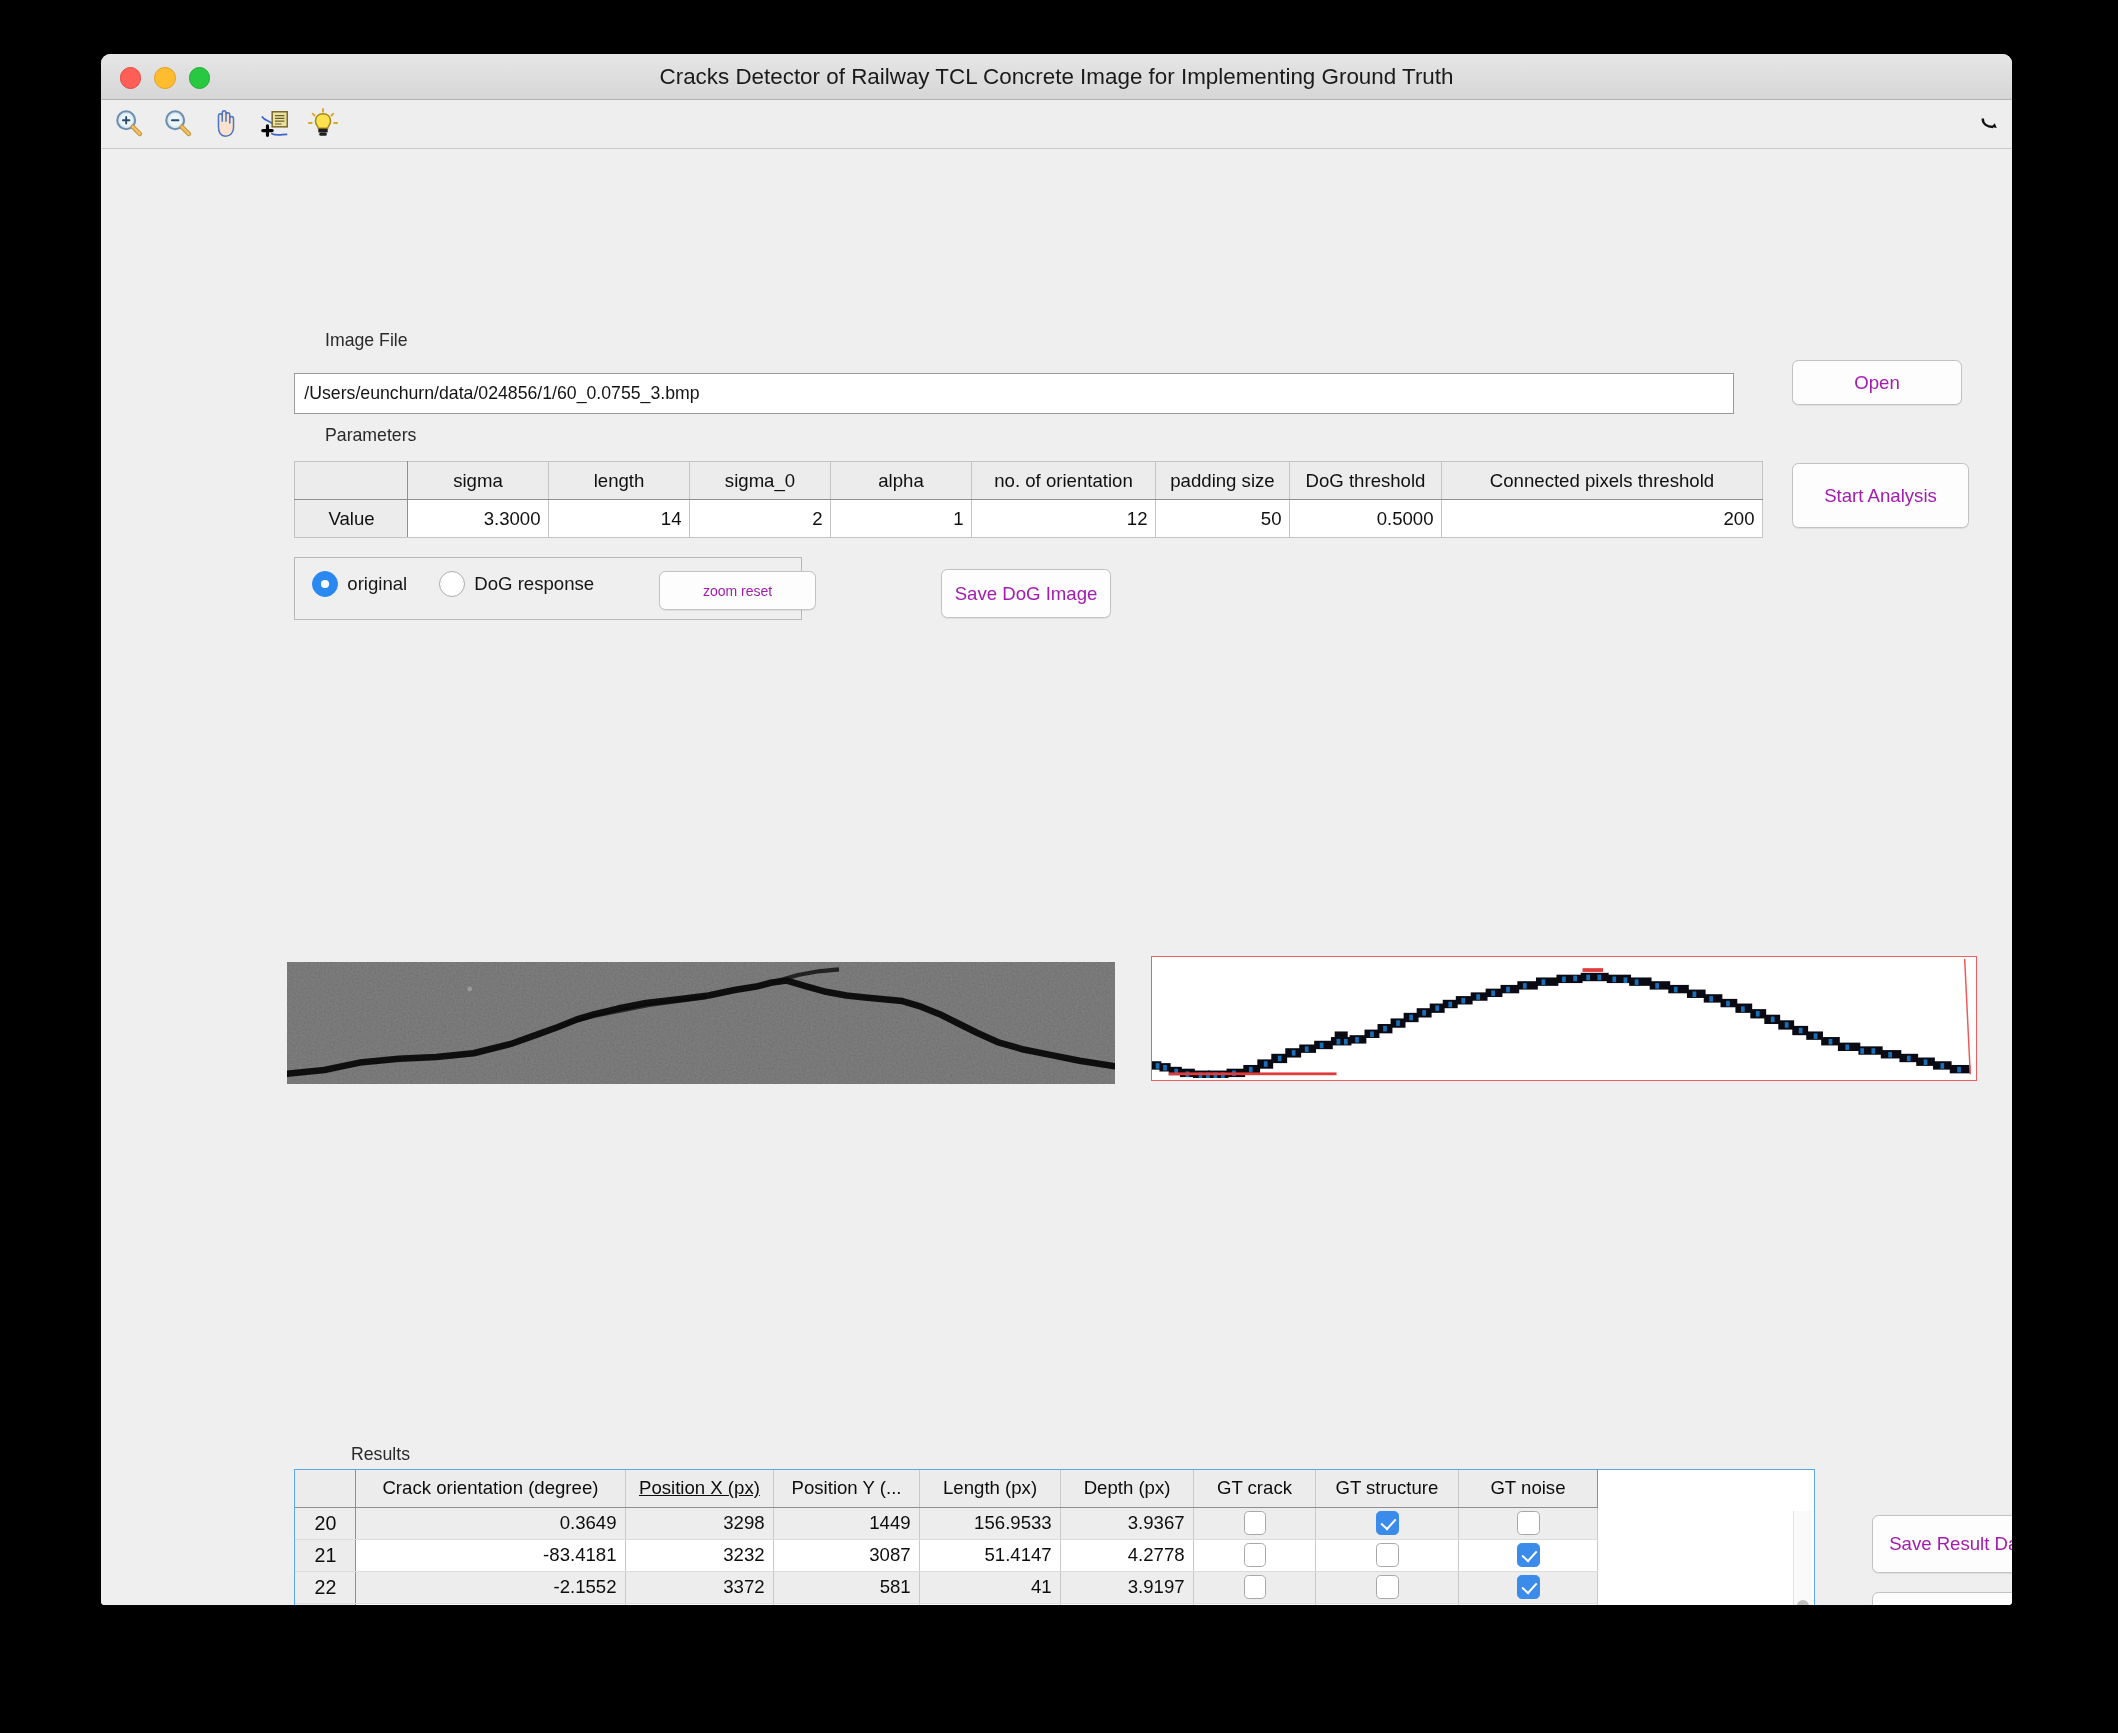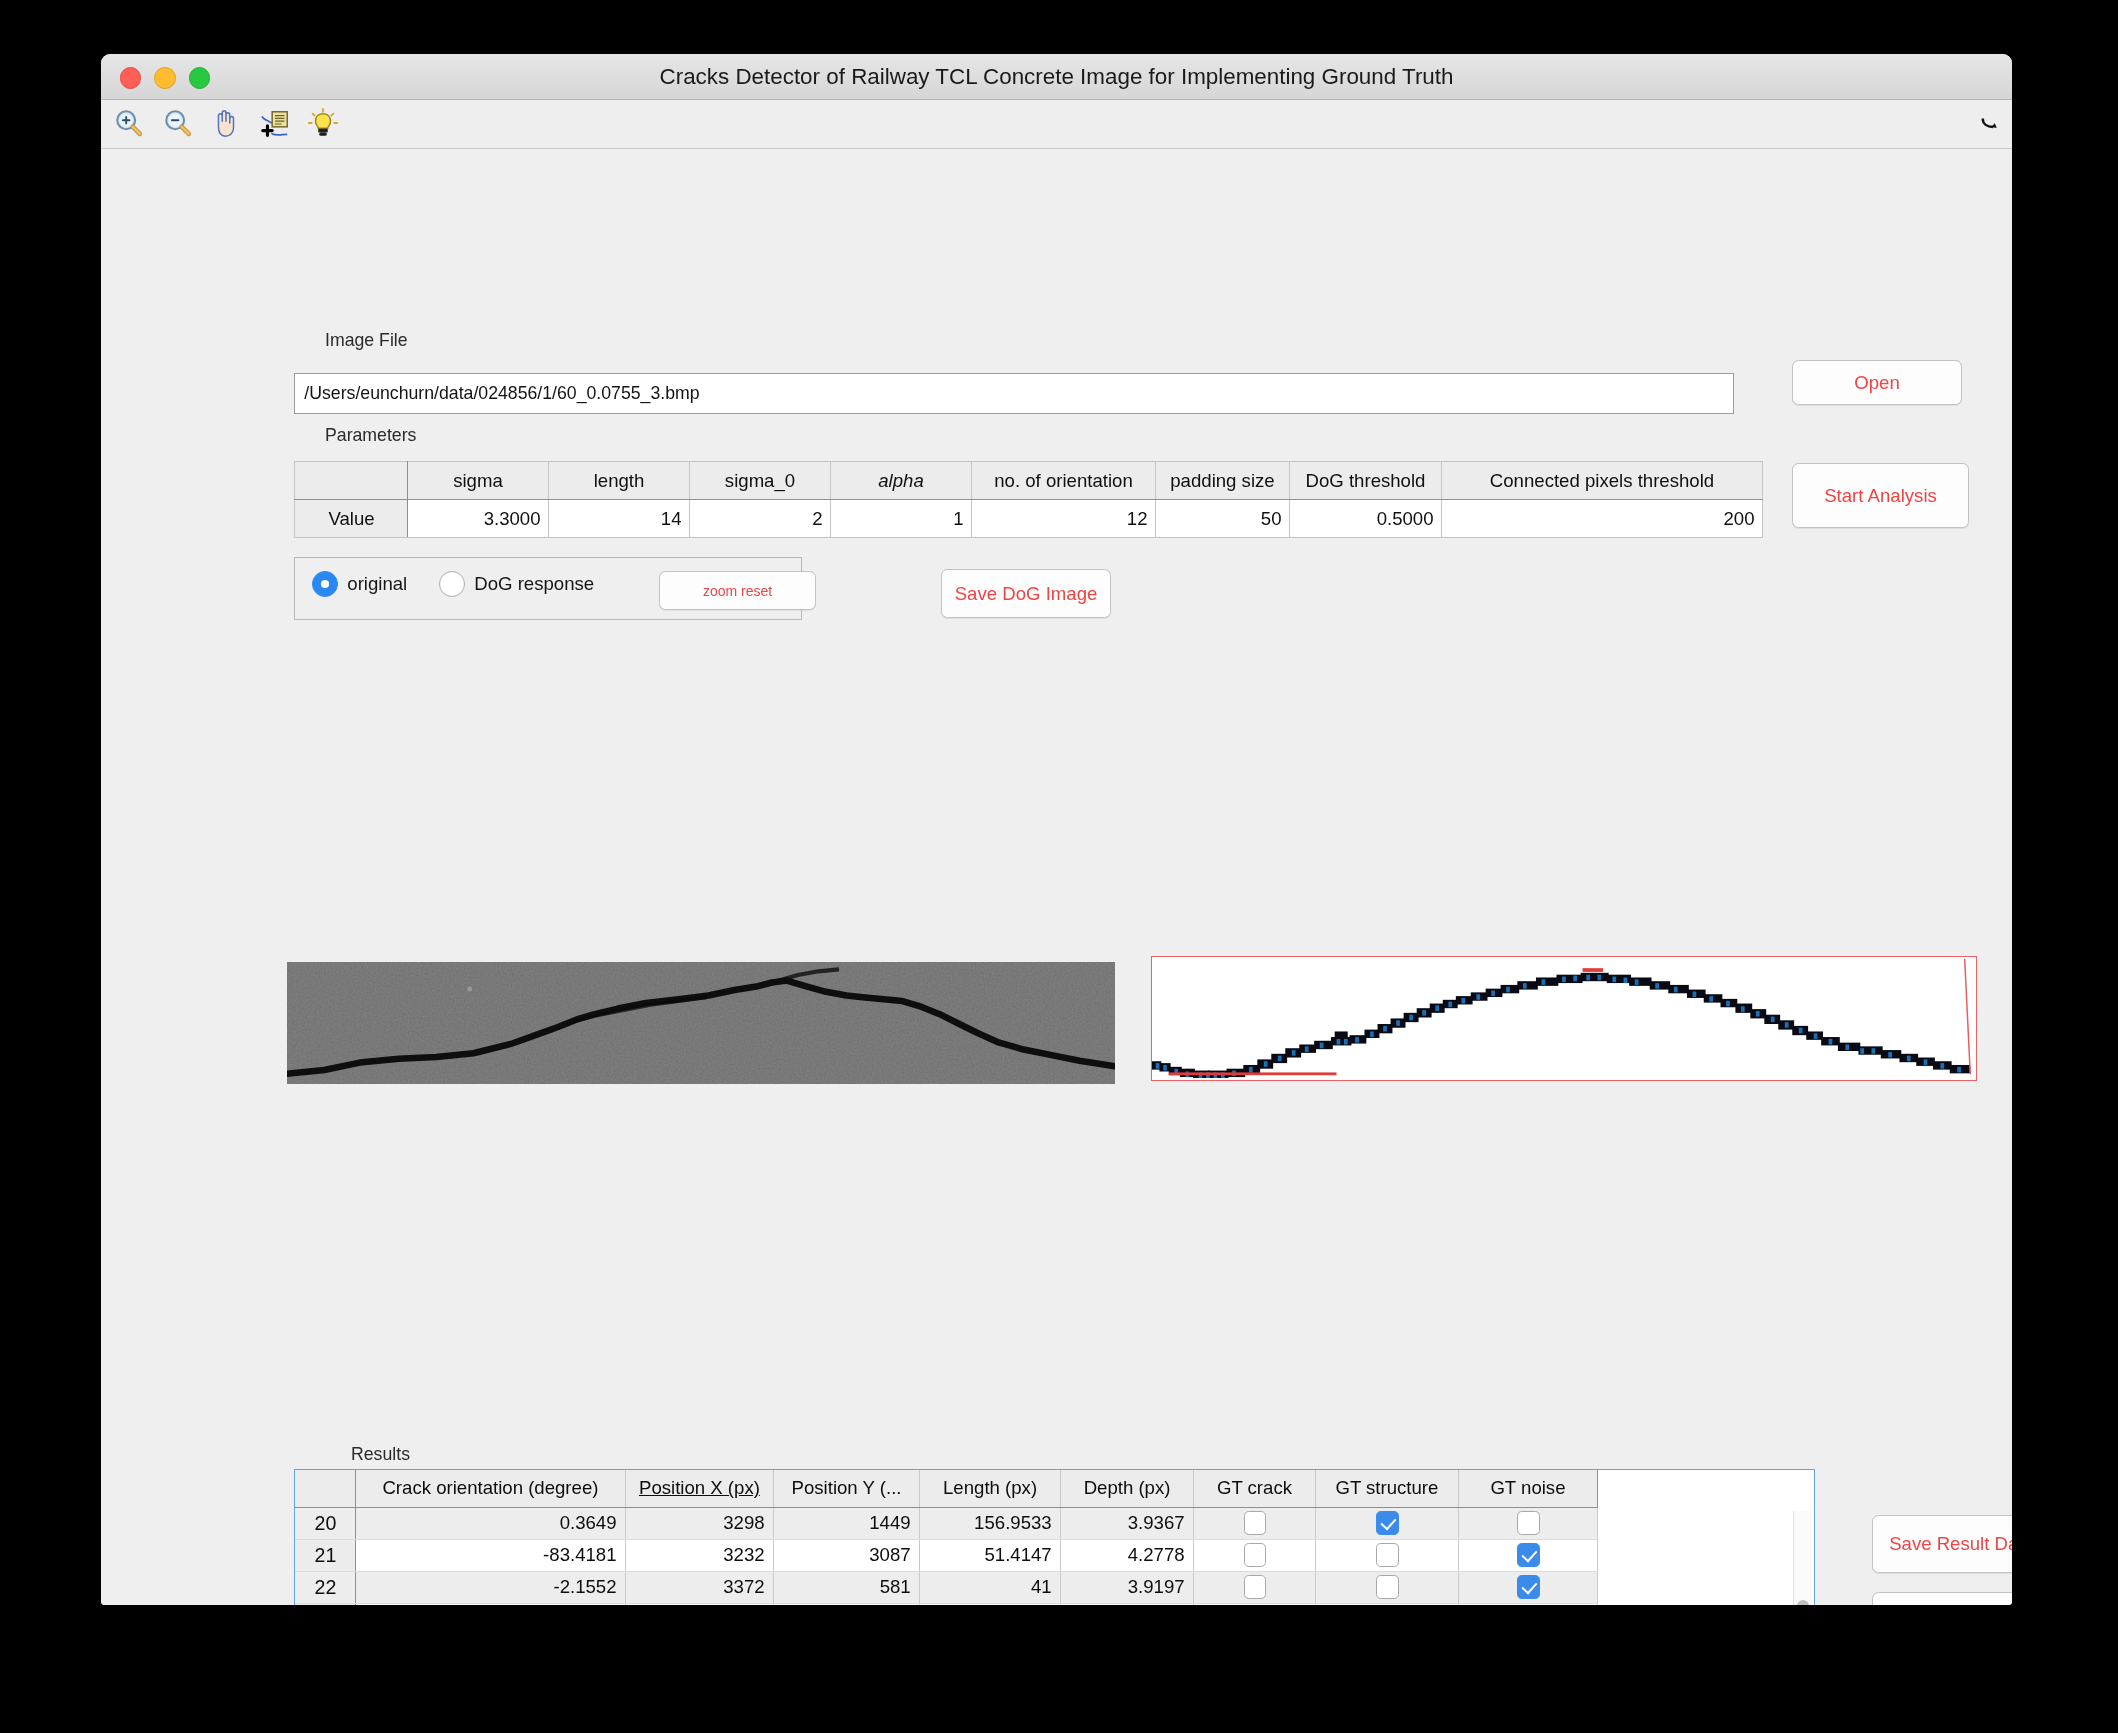--- a/index.html
+++ b/index.html
@@ -130,21 +130,21 @@
     color: #141414;
   }
 
   
   .pbtn {
     position: absolute;
     background: #fdfdfd;
     border: 0.9px solid #c2c2c2;
     border-radius: 6.5px;
     font-size: 18.6px;
-    color: #ef4444;
+    color: #a21caf;
     display: flex;
     align-items: center;
     justify-content: center;
     box-shadow: 0 0.9px 0.9px rgba(0,0,0,0.07);
     cursor: pointer;
     font-family: "Liberation Sans", sans-serif;
   }
 
   
   .ptable {
@@ -413,21 +413,21 @@
       <div class="pbtn" style="left:1691px; top:211px; width:168px; height:43px;">Open</div>
 
       <div class="lbl" style="left:224px; top:276px;">Parameters</div>
       <table class="ptable">
         <thead>
           <tr>
             <td class="corner" style="width:110px;"></td>
             <td style="width:138px;">sigma</td>
             <td style="width:138px;">length</td>
             <td style="width:138px;">sigma_0</td>
-            <td style="width:138px;font-style:italic;">alpha</td>
+            <td style="width:138px;">alpha</td>
             <td style="width:181px;text-align:center;">no. of orientation</td>
             <td style="width:131px;">padding size</td>
             <td style="width:149px;">DoG threshold</td>
             <td style="width:318px;">Connected pixels threshold</td>
           </tr>
         </thead>
         <tbody>
           <tr>
             <td class="rowhead">Value</td>
             <td>3.3000</td>

